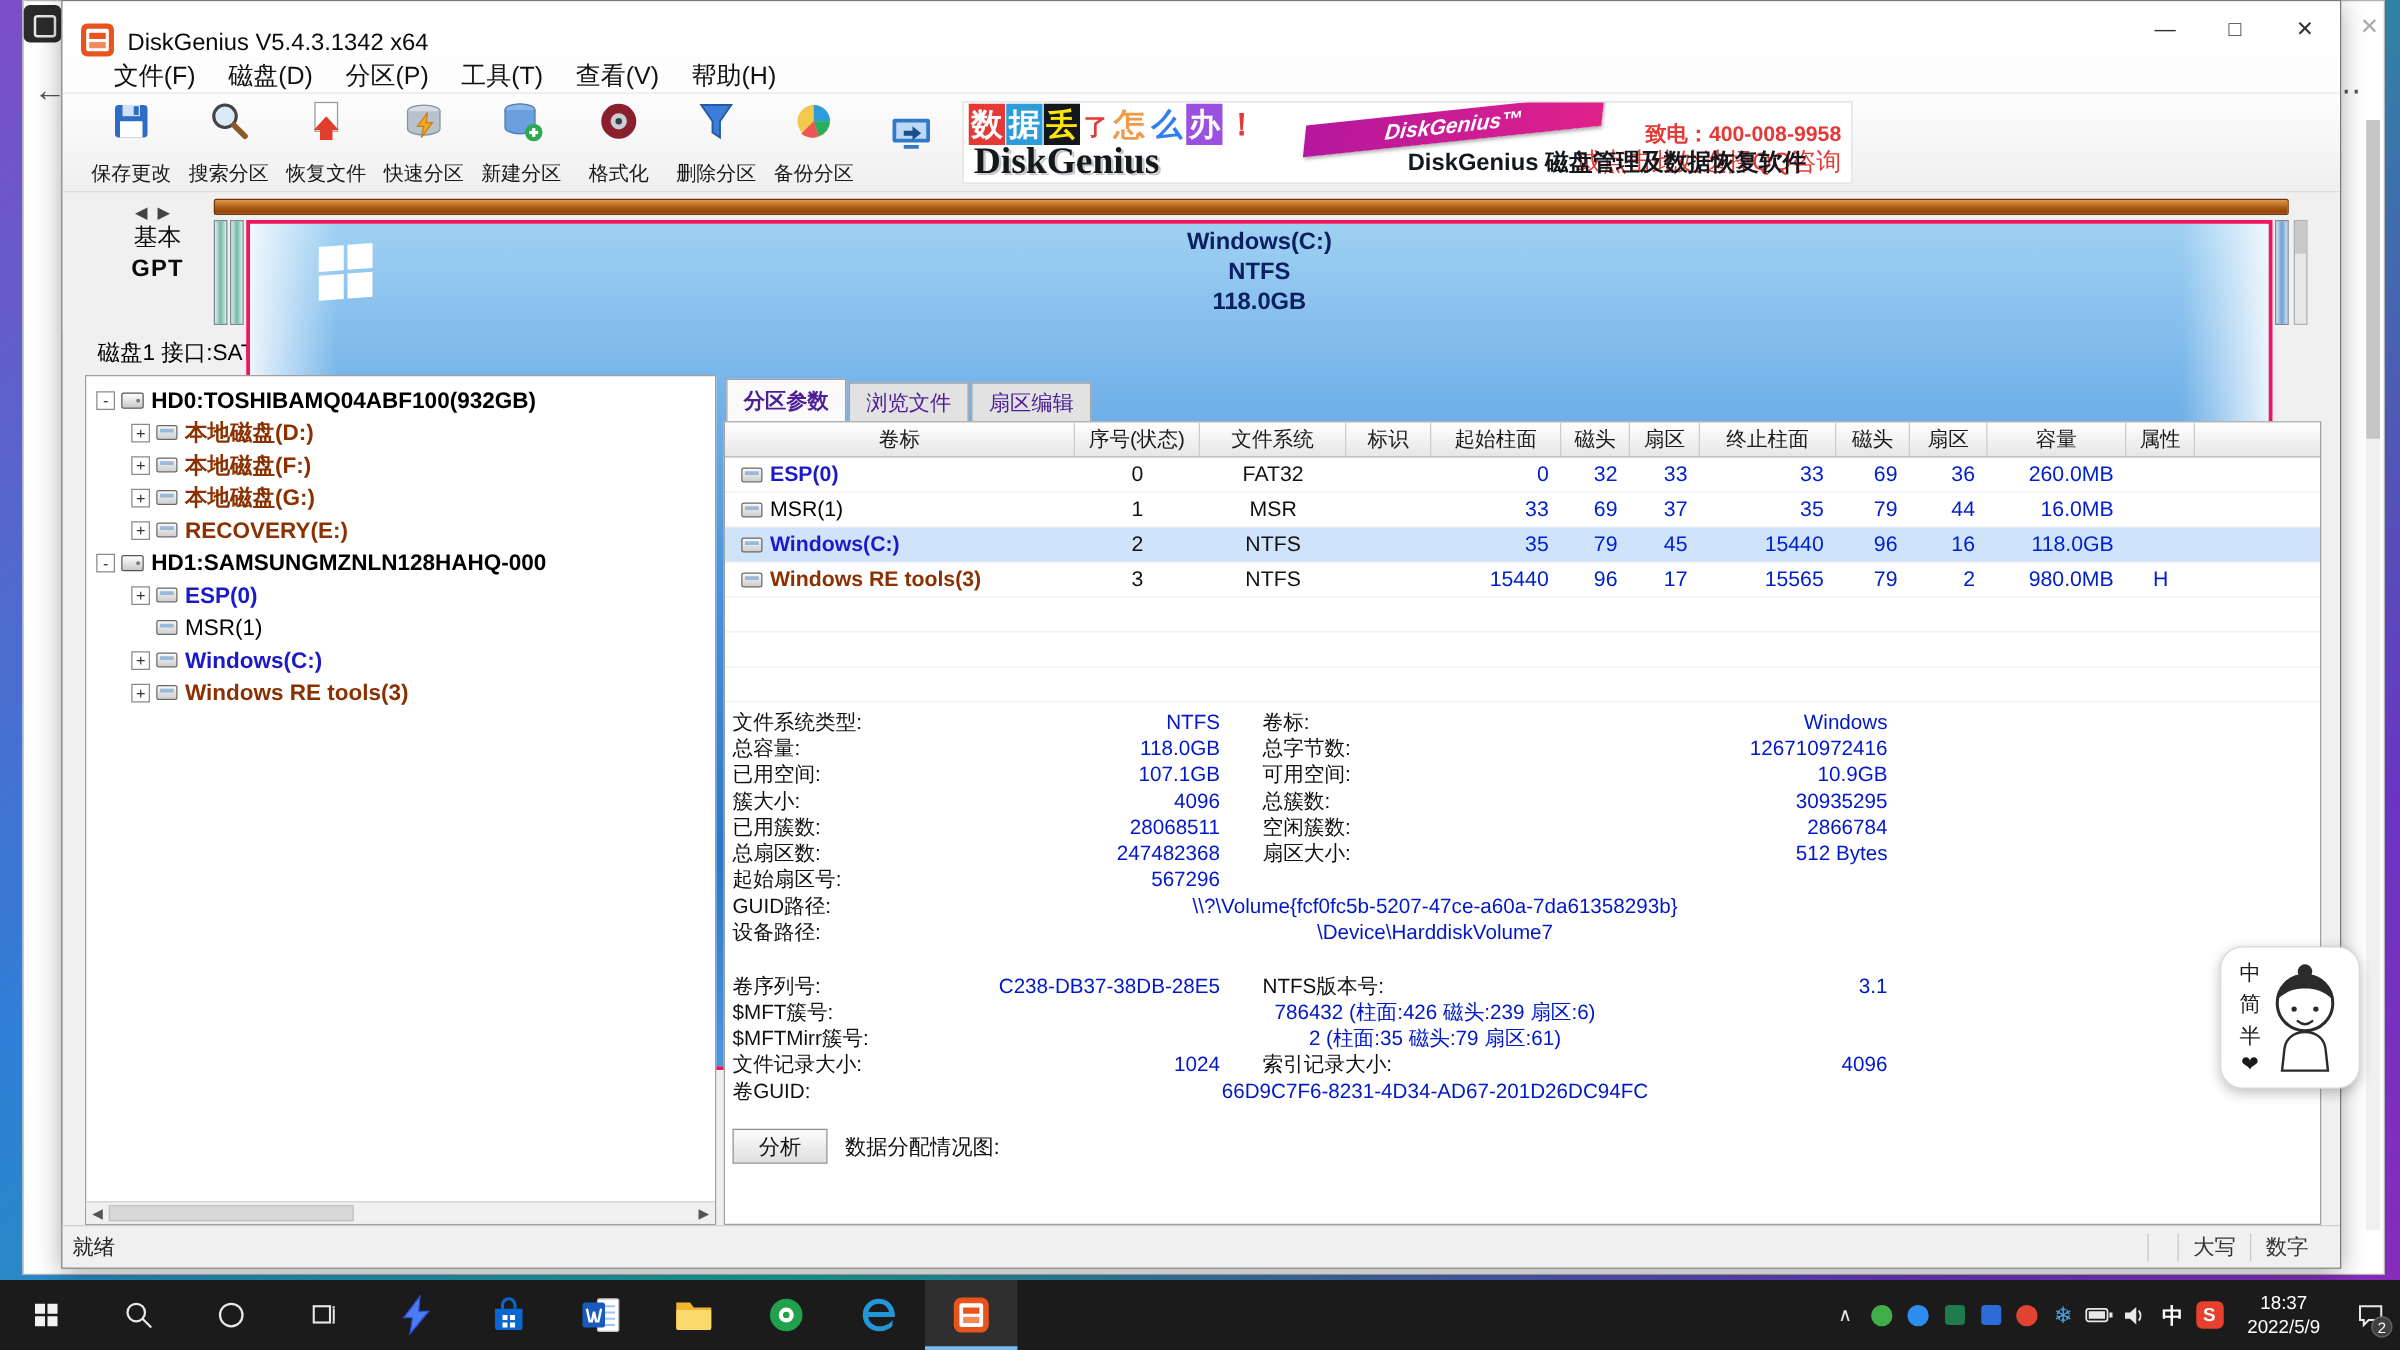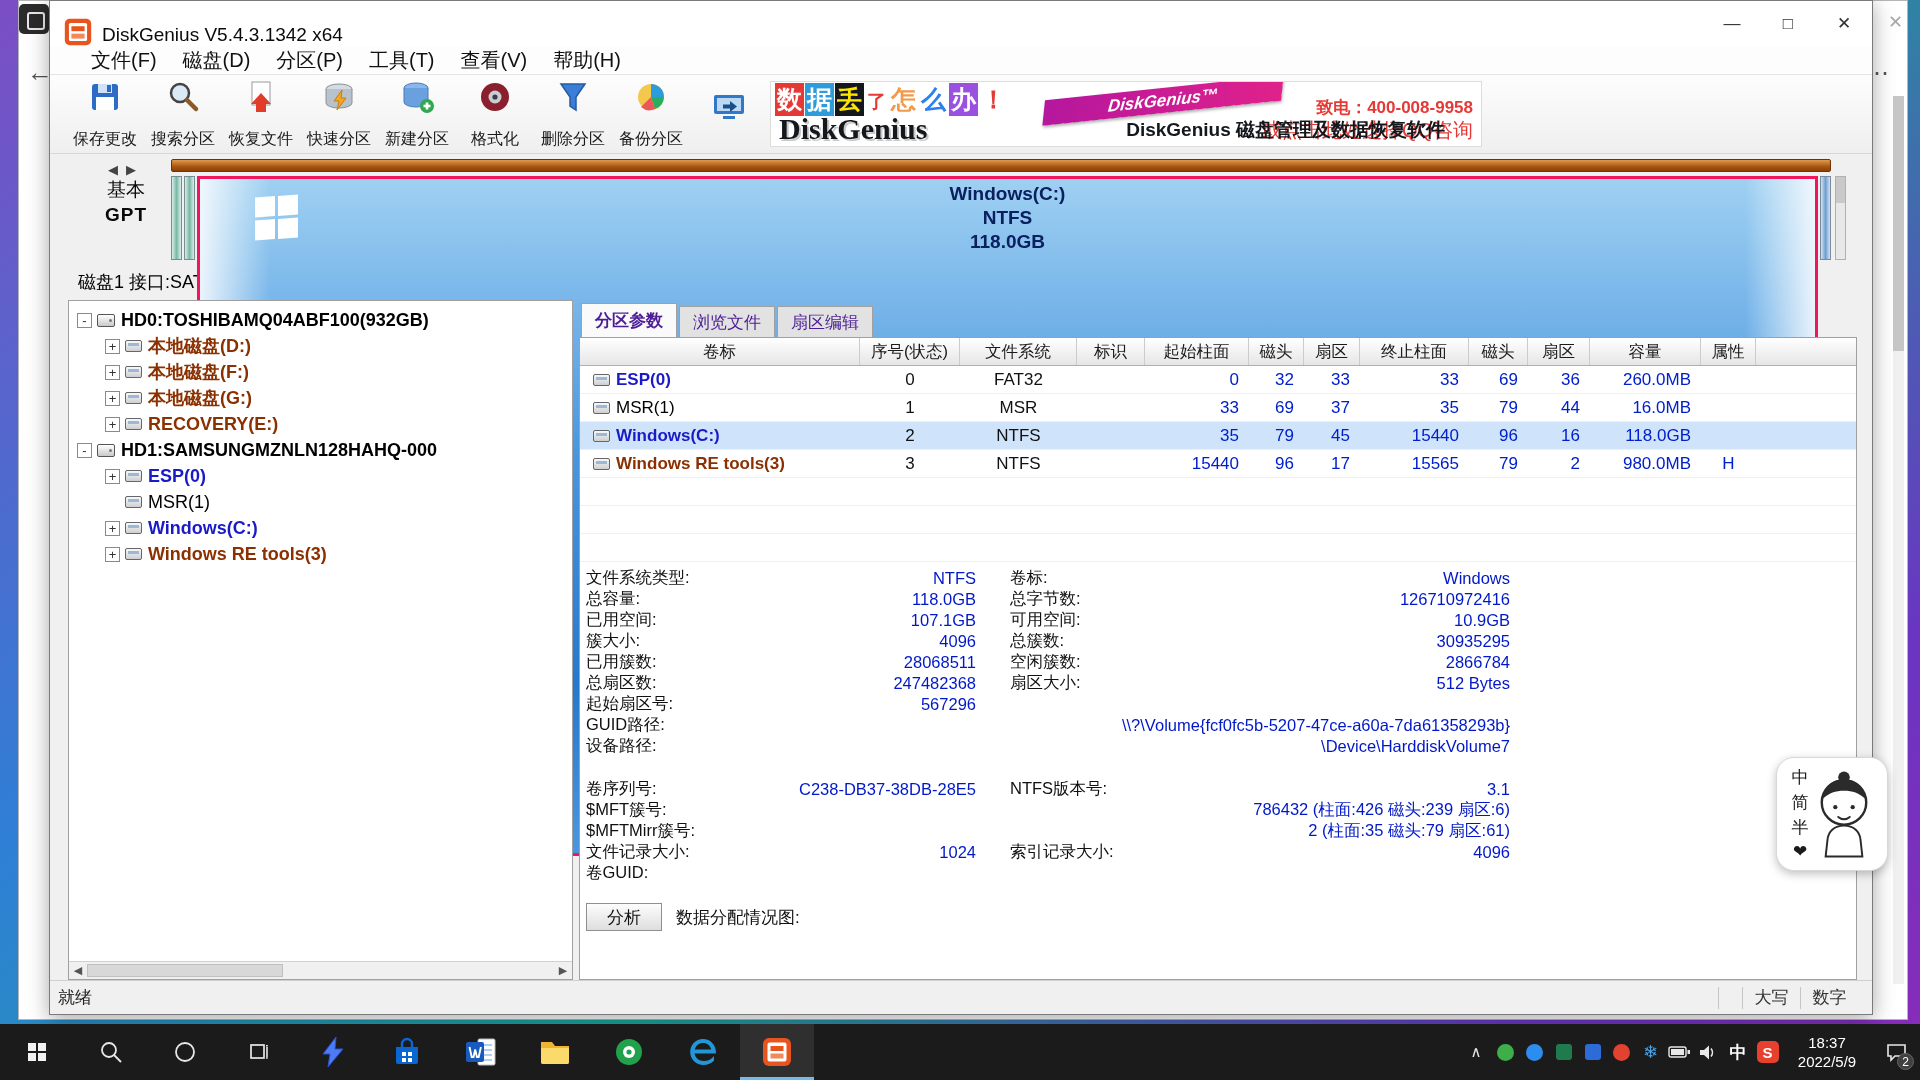--- a/index.html
+++ b/index.html
@@ -114,21 +114,21 @@
   .trow .cc:nth-child(n+5):nth-child(-n+11) { text-align:right; padding-right:10px; color:#0020cc; }
   .trow .cc:nth-child(12) { color:#0020cc; }
   
   .details { margin-top:5px; }
   .details.b2 { margin-top:22px; }
   .dr { display:grid; grid-template-columns:200px 196px 244px 290px; height:21px; align-items:center; font-size:16.5px; }
   .dr .l  { color:#101010; padding-left:6px; white-space:nowrap; }
   .dr .v  { color:#0018c8; text-align:right; white-space:nowrap; }
   .dr .l2 { color:#101010; padding-left:34px; white-space:nowrap; }
   .dr .v2 { color:#0018c8; text-align:right; white-space:nowrap; }
-  .dr.wide .v { grid-column:2/5; text-align:right; padding-left:6px; }
+  .dr.wide .v { grid-column:2/5; text-align:center; padding-left:6px; }
   .analyze-row { margin-top:20px; display:flex; align-items:center; padding-left:6px; }
   .analyze-btn { width:76px; height:28px; border:1px solid #8f8f8f; background:linear-gradient(#fdfdfd,#dedede); font-size:17px; color:#111;
                  display:flex; align-items:center; justify-content:center; }
   .alloc-label { margin-left:14px; font-size:17px; color:#101010; }
   .bottom-clip { position:absolute; left:6px; bottom:-9px; font-size:16.5px; white-space:nowrap; }
   .bottom-clip .bl { color:#101010; } .bottom-clip .bv { color:#0018c8; margin-left:120px; }
   
   .statusbar { height:34px; background:#f0f0f0; border-top:1px solid #cfcfcf; display:flex; align-items:center; font-size:17px; color:#222; flex:none; }
   .sb-ready { padding-left:8px; }
   .sb-cells { margin-left:auto; display:flex; margin-right:14px; }
@@ -556,20 +556,21 @@
               <span class="v">2 (柱面:35 磁头:79 扇区:61)</span>
             </div>
           <div class="dr">
               <span class="l">文件记录大小:</span>
               <span class="v">1024</span>
               <span class="l2">索引记录大小:</span>
               <span class="v2">4096</span>
             </div>
           <div class="dr wide">
               <span class="l">卷GUID:</span>
+              <span class="v">66D9C7F6-8231-4D34-AD67-201D26DC94FC</span>
             </div>
         </div>
 
         <div class="analyze-row">
           <div class="analyze-btn">分析</div>
           <span class="alloc-label">数据分配情况图:</span>
         </div>
 
       </div>
     </div>

